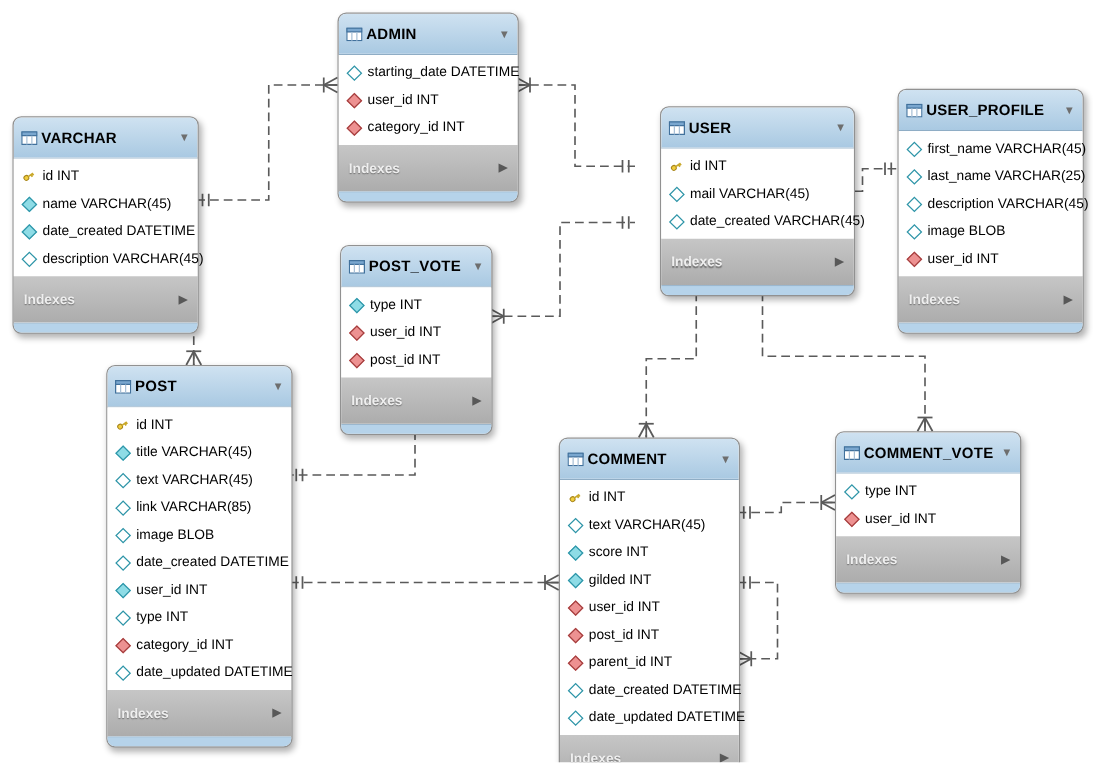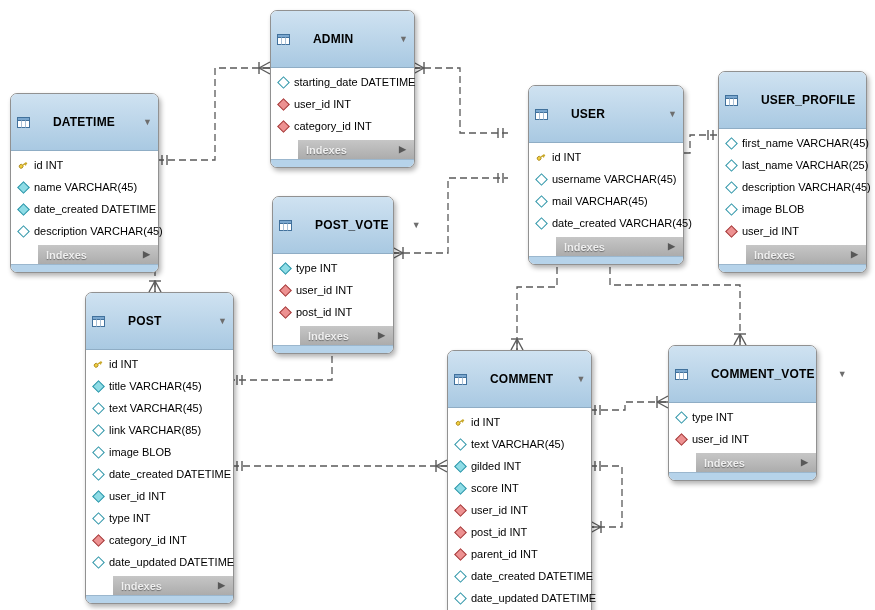--- a/index.html
+++ b/index.html
@@ -4,37 +4,37 @@
 <style>
   html,body{margin:0;padding:0;background:#fff;}
   #canvas{position:relative;width:875px;height:610px;background:#ffffff;
     font-family:"Liberation Sans",sans-serif;overflow:hidden;}
   #rel-layer{position:absolute;left:0;top:0;width:875px;height:610px;z-index:1;}
   .rel-line{fill:none;stroke:var(--line,#5a5a5a);stroke-width:1.3;stroke-dasharray:7 4;}
   .rel-mark{stroke:var(--line,#5a5a5a);stroke-width:1.4;fill:none;}
 
   .db-table{position:absolute;z-index:2;border:1px solid #919191;border-radius:7px;
     background:#fff;box-shadow:2px 3px 5px rgba(0,0,0,.30);}
-  .tbl-header{height:24px;display:flex;align-items:center;gap:23px;padding:16px 6px;
+  .tbl-header{height:24px;display:flex;align-items:center;gap:3px;padding:4px 6px;
     background:linear-gradient(var(--hdr-top,#cfe2f1),var(--hdr,#a9c9e2));
     border-bottom:1px solid #8fadc5;border-radius:6px 6px 0 0;cursor:move;}
   .tbl-title{font-weight:bold;font-size:12px;color:#000;flex:1;letter-spacing:.2px;}
   .tbl-collapse{color:#6e6e6e;font-size:9px;line-height:1;}
   .tbl-grid-icon{flex:none;display:inline-flex;}
   .tbl-body{padding:3px 0;background:#fff;}
   .tbl-row{height:22px;display:flex;align-items:center;gap:6px;padding:0 7px;
     font-size:11px;color:#000;white-space:nowrap;}
   .icon-cell{width:10px;height:10px;flex:none;display:inline-flex;align-items:center;justify-content:center;}
   .icon-diamond{width:7px;height:7px;transform:rotate(45deg);display:inline-block;}
   .icon-diamond.fk{background:var(--fk-fill,#ed9191);border:1px solid var(--fk-border,#a43e3e);}
   .icon-diamond.req{background:var(--nn-fill,#8edce6);border:1px solid var(--dm-border,#2e95a8);}
   .icon-diamond.opt{background:#fff;border:1px solid var(--dm-border,#2e95a8);}
-  .tbl-footer{height:19px;display:flex;align-items:center;justify-content:space-between;padding:0 8px;
+  .tbl-footer{height:37px;display:flex;align-items:center;justify-content:space-between;padding:0 8px;
     background:linear-gradient(#c6c6c6,var(--ftr,#acacac));color:#efefef;font-weight:bold;font-size:11px;
-    text-shadow:0 1px 1px rgba(0,0,0,.4);margin-left:27px;}
+    text-shadow:0 1px 1px rgba(0,0,0,.4);}
   .footer-arrow{color:#585858;font-size:9px;text-shadow:none;line-height:1;}
   .tbl-strip{height:7px;background:var(--strip,#b6d3ea);border-top:1px solid #9bb7ce;border-radius:0 0 6px 6px;}
 </style>
 </head>
 <body>
 
 <div id="canvas">
   <svg id="rel-layer" viewBox="0 0 875 610" xmlns="http://www.w3.org/2000/svg">
       <g>
         <path d="M270,68 L215,68 L215,160 L157,160" class="rel-line"></path>
@@ -174,21 +174,21 @@
     </div>
     <div class="db-table" style="left: 10px; top: 93px; width: 147px;">
       <div class="tbl-header">
         <span class="tbl-grid-icon">
           <svg width="13" height="11" viewBox="0 0 13 11">
             <rect x="0.5" y="0.5" width="12" height="10" fill="#fff" stroke="#41719c"></rect>
             <rect x="0.5" y="0.5" width="12" height="3" fill="#7aa7cf" stroke="#41719c"></rect>
             <path d="M4.5 3.5 V10.5 M8.5 3.5 V10.5" stroke="#a9c0d6" stroke-width="1"></path>
           </svg>
         </span>
-        <span class="tbl-title">DATETIME</span>
+        <span class="tbl-title">VARCHAR</span>
         <span class="tbl-collapse">▼</span>
       </div>
       <div class="tbl-body">
         <div class="tbl-row">
           <span class="icon-cell">
             <svg width="12" height="12" viewBox="0 0 12 12" style="transform:rotate(-35deg)">
               <circle cx="3.2" cy="6" r="2.3" fill="#f2cf3e" stroke="#a8861d" stroke-width="1"></circle>
               <path d="M5.4 6 H11 M8.6 6 V8.4 M10.3 6 V7.9" stroke="#c9a92c" stroke-width="1.6" fill="none"></path>
             </svg>
           </span>
@@ -238,26 +238,20 @@
               <circle cx="3.2" cy="6" r="2.3" fill="#f2cf3e" stroke="#a8861d" stroke-width="1"></circle>
               <path d="M5.4 6 H11 M8.6 6 V8.4 M10.3 6 V7.9" stroke="#c9a92c" stroke-width="1.6" fill="none"></path>
             </svg>
           </span>
           <span class="col-label">id INT</span>
         </div>
         <div class="tbl-row">
           <span class="icon-cell">
             <span class="icon-diamond opt"></span>
           </span>
-          <span class="col-label">username VARCHAR(45)</span>
-        </div>
-        <div class="tbl-row">
-          <span class="icon-cell">
-            <span class="icon-diamond opt"></span>
-          </span>
           <span class="col-label">mail VARCHAR(45)</span>
         </div>
         <div class="tbl-row">
           <span class="icon-cell">
             <span class="icon-diamond opt"></span>
           </span>
           <span class="col-label">date_created VARCHAR(45)</span>
         </div>
       </div>
       <div class="tbl-footer">
@@ -462,27 +456,27 @@
         <div class="tbl-row">
           <span class="icon-cell">
             <span class="icon-diamond opt"></span>
           </span>
           <span class="col-label">text VARCHAR(45)</span>
         </div>
         <div class="tbl-row">
           <span class="icon-cell">
             <span class="icon-diamond req"></span>
           </span>
+          <span class="col-label">score INT</span>
+        </div>
+        <div class="tbl-row">
+          <span class="icon-cell">
+            <span class="icon-diamond req"></span>
+          </span>
           <span class="col-label">gilded INT</span>
-        </div>
-        <div class="tbl-row">
-          <span class="icon-cell">
-            <span class="icon-diamond req"></span>
-          </span>
-          <span class="col-label">score INT</span>
         </div>
         <div class="tbl-row">
           <span class="icon-cell">
             <span class="icon-diamond fk"></span>
           </span>
           <span class="col-label">user_id INT</span>
         </div>
         <div class="tbl-row">
           <span class="icon-cell">
             <span class="icon-diamond fk"></span>

